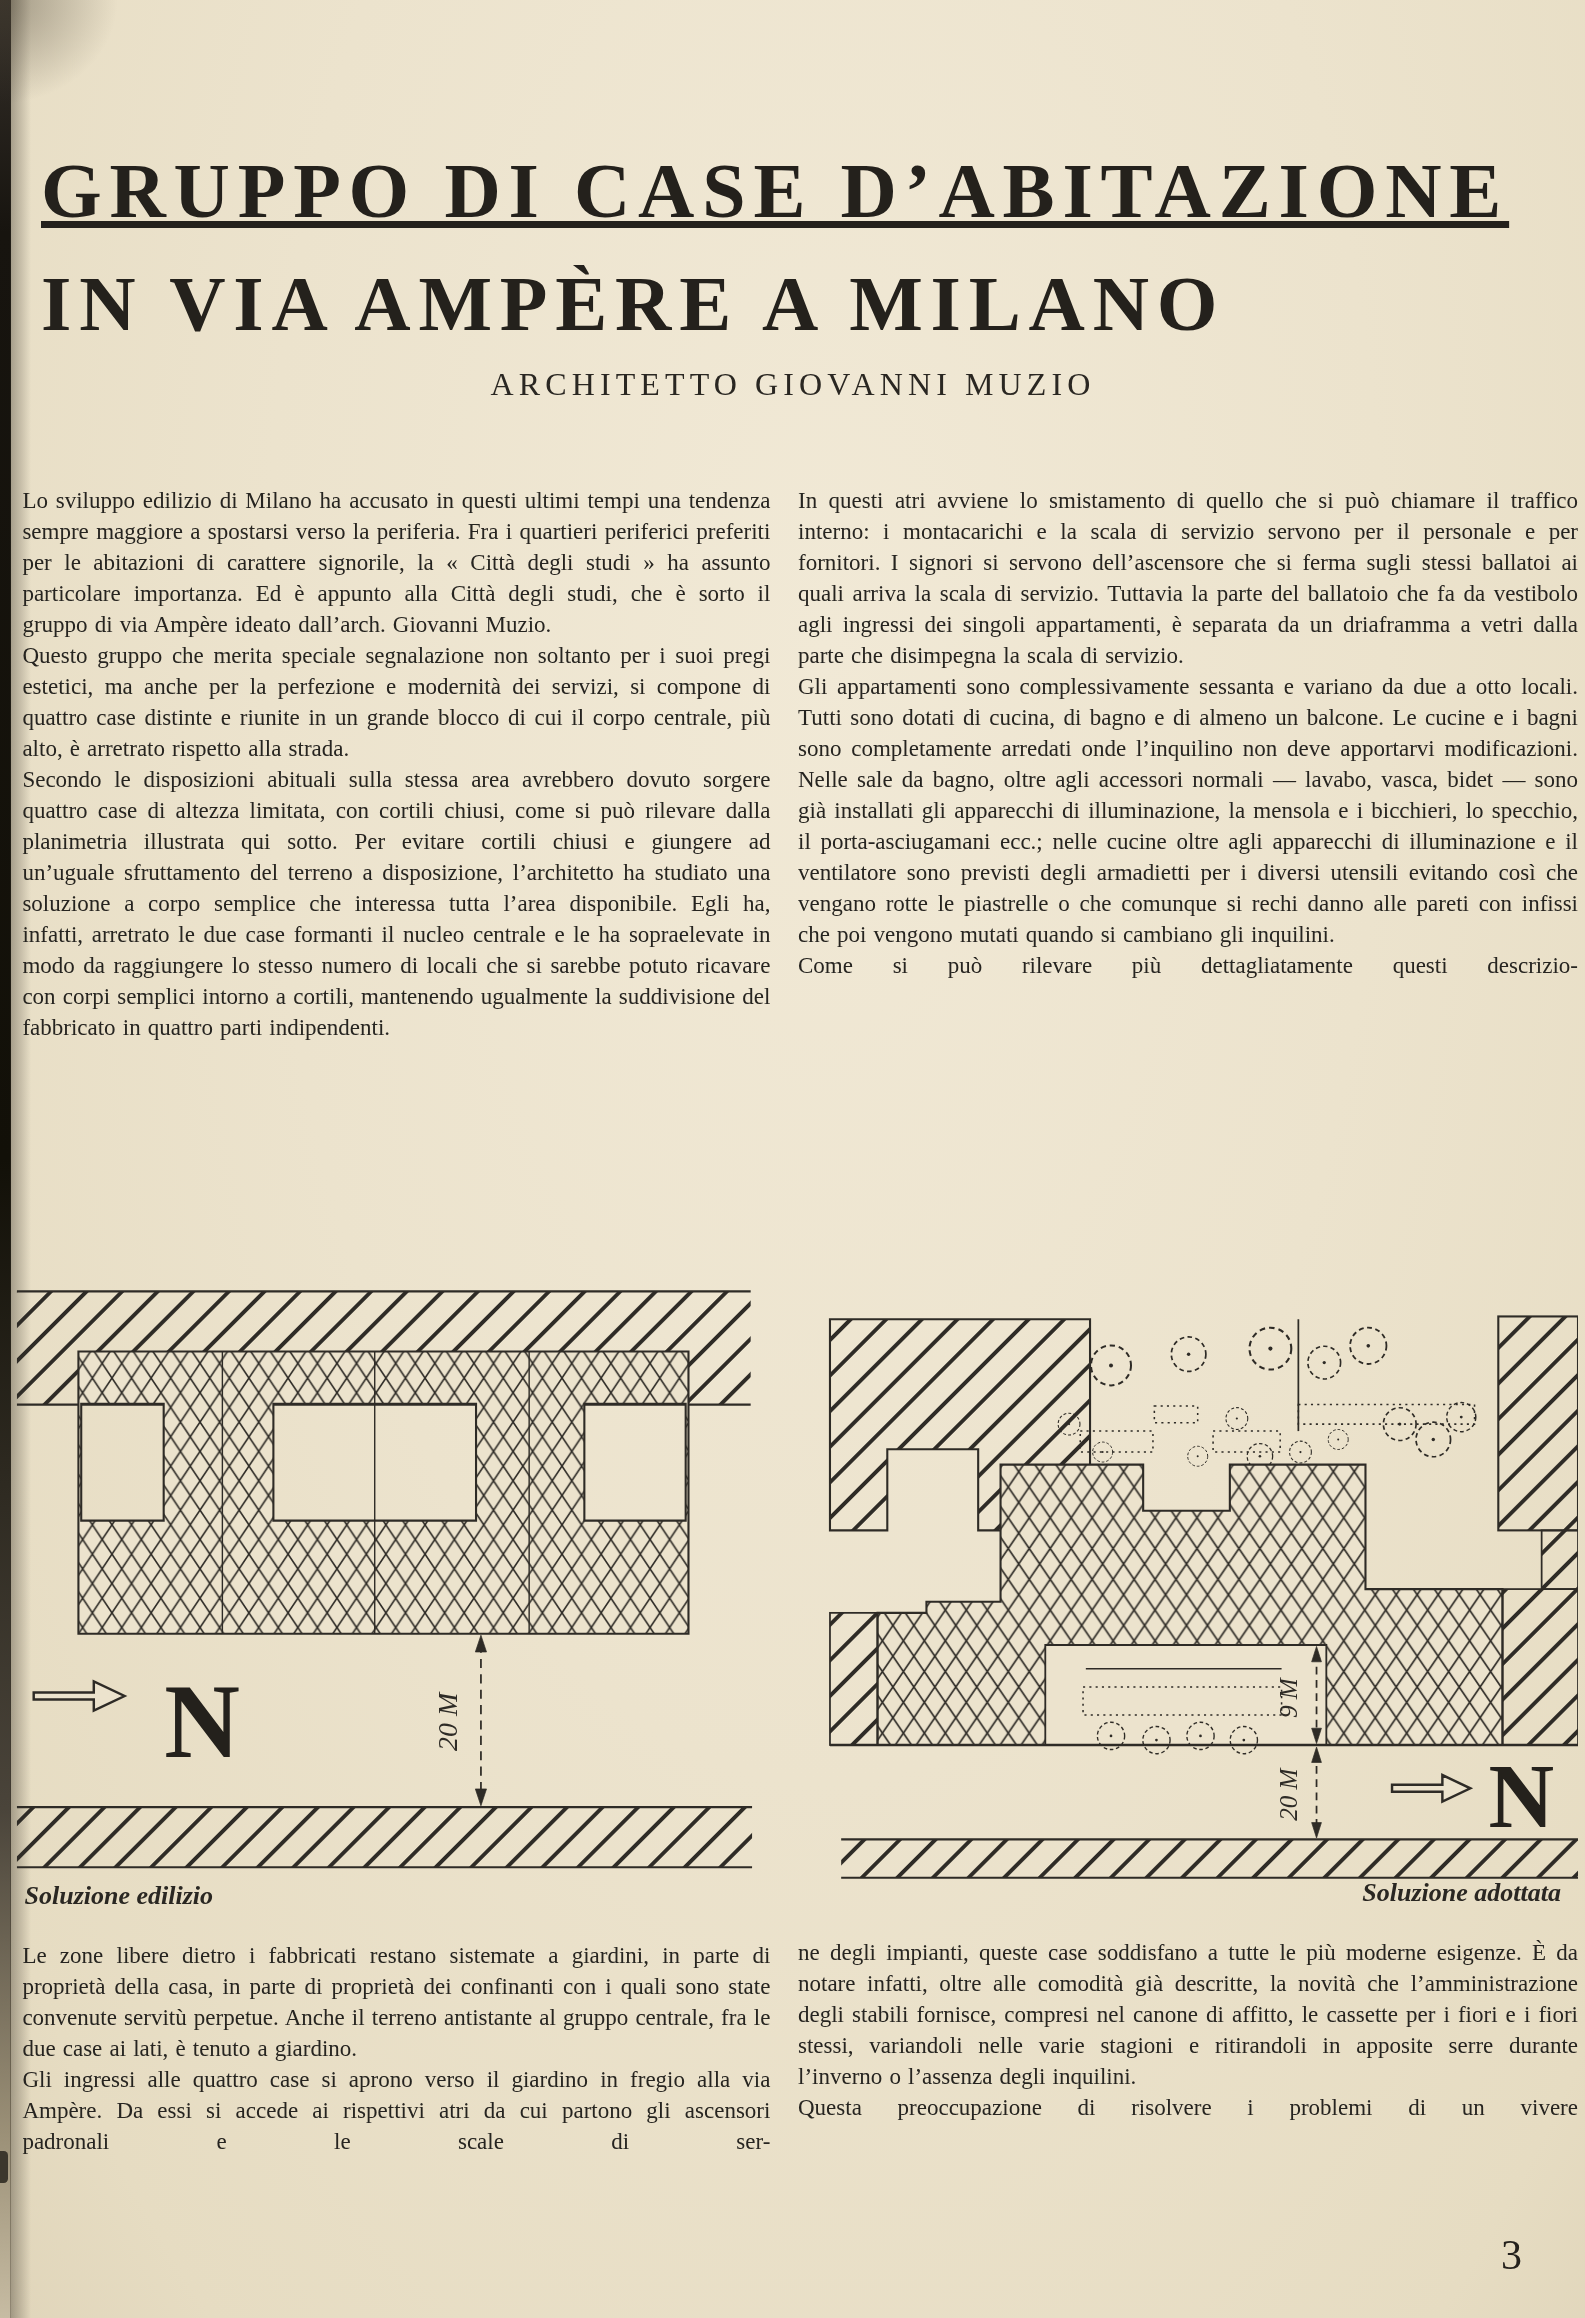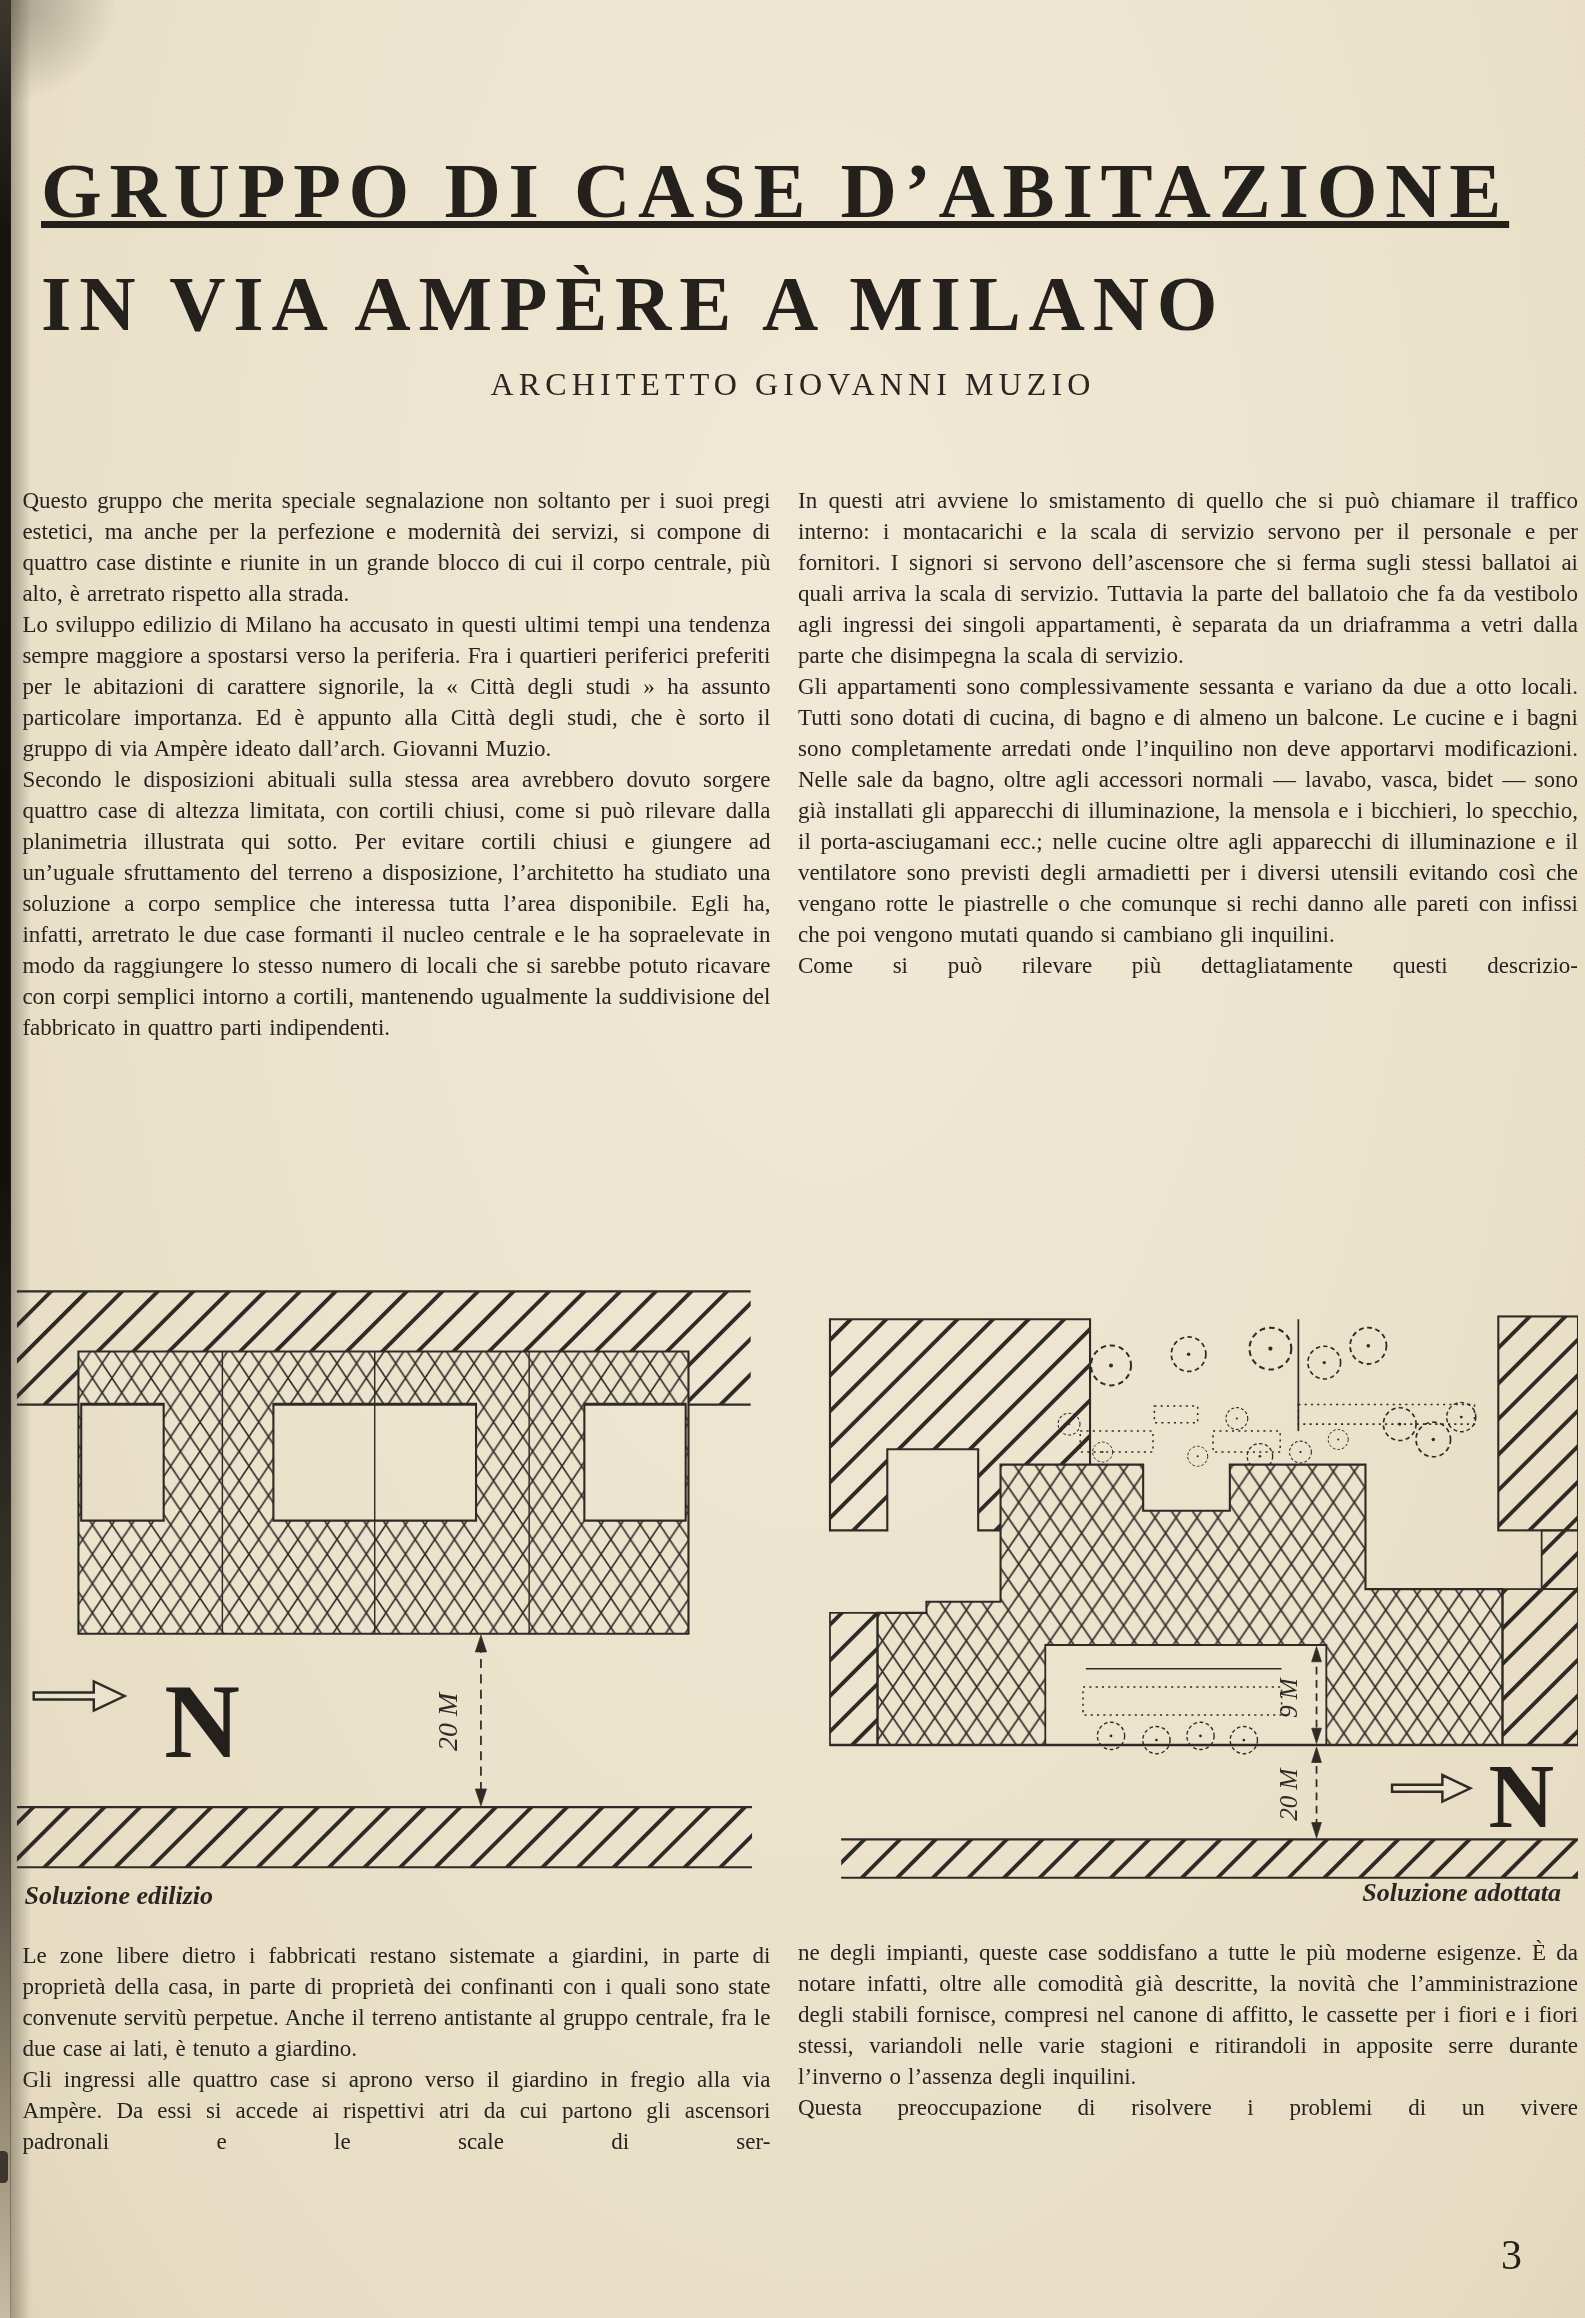--- a/index.html
+++ b/index.html
@@ -59,22 +59,22 @@
   <div class="edge-left"></div>
   <div class="edge-left-fade"></div>
   <div class="corner-smudge"></div>
   <div class="edge-mark"></div>
 
   <div id="title1" class="title-line">GRUPPO DI CASE D’ABITAZIONE</div>
   <div id="title2" class="title-line">IN VIA AMPÈRE A MILANO</div>
   <div class="subtitle">ARCHITETTO GIOVANNI MUZIO</div>
 
   <div id="col1" class="col">
+    <p>Lo sviluppo edilizio di Milano ha accusato in questi ultimi tempi una tendenza sempre maggiore a spostarsi verso la periferia. Fra i quartieri periferici preferiti per le abitazioni di carattere signorile, la « Città degli studi » ha assunto particolare importanza. Ed è appunto alla Città degli studi, che è sorto il gruppo di via Ampère ideato dall’arch. Giovanni Muzio.</p>
     <p>Questo gruppo che merita speciale segnalazione non soltanto per i suoi pregi estetici, ma anche per la perfezione e modernità dei servizi, si compone di quattro case distinte e riunite in un grande blocco di cui il corpo centrale, più alto, è arretrato rispetto alla strada.</p>
-    <p>Lo sviluppo edilizio di Milano ha accusato in questi ultimi tempi una tendenza sempre maggiore a spostarsi verso la periferia. Fra i quartieri periferici preferiti per le abitazioni di carattere signorile, la « Città degli studi » ha assunto particolare importanza. Ed è appunto alla Città degli studi, che è sorto il gruppo di via Ampère ideato dall’arch. Giovanni Muzio.</p>
     <p>Secondo le disposizioni abituali sulla stessa area avrebbero dovuto sorgere quattro case di altezza limitata, con cortili chiusi, come si può rilevare dalla planimetria illustrata qui sotto. Per evitare cortili chiusi e giungere ad un’uguale sfruttamento del terreno a disposizione, l’architetto ha studiato una soluzione a corpo semplice che interessa tutta l’area disponibile. Egli ha, infatti, arretrato le due case formanti il nucleo centrale e le ha sopraelevate in modo da raggiungere lo stesso numero di locali che si sarebbe potuto ricavare con corpi semplici intorno a cortili, mantenendo ugualmente la suddivisione del fabbricato in quattro parti indipendenti.</p>
   </div>
 
   <div id="col2" class="col">
     <p>In questi atri avviene lo smistamento di quello che si può chiamare il traffico interno: i montacarichi e la scala di servizio servono per il personale e per fornitori. I signori si servono dell’ascensore che si ferma sugli stessi ballatoi ai quali arriva la scala di servizio. Tuttavia la parte del ballatoio che fa da vestibolo agli ingressi dei singoli appartamenti, è separata da un driaframma a vetri dalla parte che disimpegna la scala di servizio.</p>
     <p>Gli appartamenti sono complessivamente sessanta e variano da due a otto locali. Tutti sono dotati di cucina, di bagno e di almeno un balcone. Le cucine e i bagni sono completamente arredati onde l’inquilino non deve apportarvi modificazioni. Nelle sale da bagno, oltre agli accessori normali — lavabo, vasca, bidet — sono già installati gli apparecchi di illuminazione, la mensola e i bicchieri, lo specchio, il porta-asciugamani ecc.; nelle cucine oltre agli apparecchi di illuminazione e il ventilatore sono previsti degli armadietti per i diversi utensili evitando così che vengano rotte le piastrelle o che comunque si rechi danno alle pareti con infissi che poi vengono mutati quando si cambiano gli inquilini.</p>
     <p class="fj">Come si può rilevare più dettagliatamente questi descrizio-</p>
   </div>
 
   <svg id="figL" class="fig" width="741" height="580" viewBox="0 0 1060 830">

